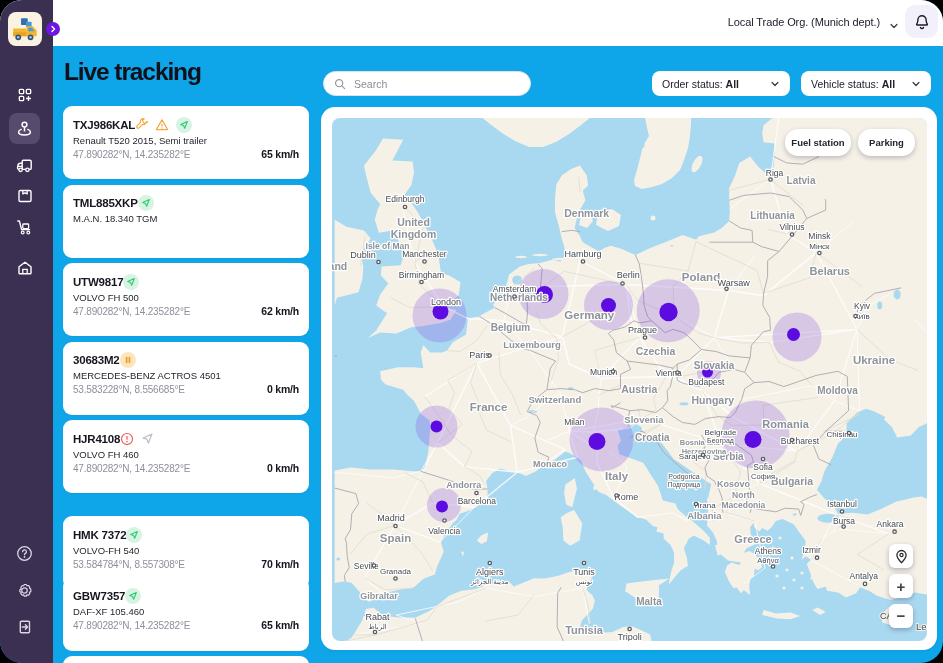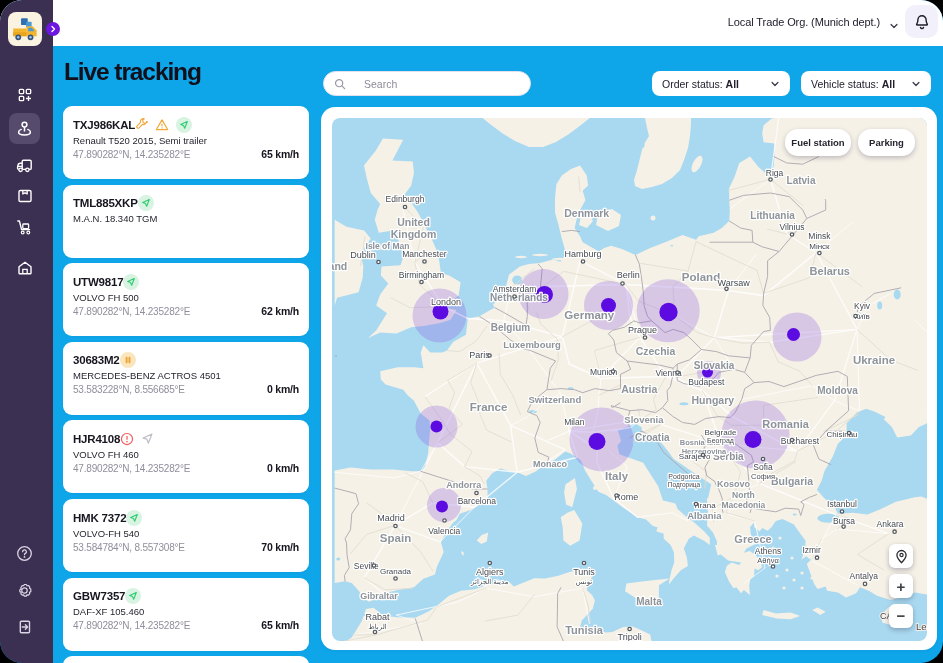--- a/index.html
+++ b/index.html
@@ -7,21 +7,21 @@
 .topbar{position:absolute;left:0;top:0;width:943px;height:46px;background:#fff}
 .org{position:absolute;right:63px;top:16px;font-size:11px;color:#1d1b29;letter-spacing:-.1px}
 .orgchev{position:absolute;right:44px;top:17px}
 .bellbtn{position:absolute;right:5px;top:5px;width:33px;height:33px;background:#f2f0fa;border-radius:10px;display:flex;align-items:center;justify-content:center}
 .sidebar{position:absolute;left:0;top:0;width:53px;height:663px;background:#3b3052}
 .logo{position:absolute;left:8px;top:12px;width:34px;height:34px;background:#faf3e2;border-radius:8px;display:flex;align-items:center;justify-content:center}
 .toggle{position:absolute;left:45.5px;top:21.5px;width:14px;height:14px;border-radius:50%;background:#6d16e0;z-index:5;display:flex;align-items:center;justify-content:center}
 .nav{position:absolute;left:9px;width:31px;height:31px;display:flex;align-items:center;justify-content:center}
 .nav.sel{background:#564b6d;border-radius:8px}
 h1{position:absolute;left:64px;top:58px;font-size:24.5px;font-weight:bold;color:#12101b;letter-spacing:-1.1px}
-.search{position:absolute;left:323px;top:71px;width:208px;height:25px;background:#fff;border:1px solid #e2e0ee;border-radius:13px;display:flex;align-items:center;padding-left:10px;gap:18px}
+.search{position:absolute;left:323px;top:71px;width:208px;height:25px;background:#fff;border:1px solid #e2e0ee;border-radius:13px;display:flex;align-items:center;padding-left:10px;gap:8px}
 .search span{color:#8d8b99;font-size:10.5px}
 .drop{position:absolute;top:71px;height:25px;background:#fff;border-radius:8px;display:flex;align-items:center;padding:0 10px;font-size:10.5px;color:#23212e;justify-content:space-between}
 .d1{left:652px;width:138px}
 .d2{left:801px;width:130px}
 .card{position:absolute;left:63px;width:246px;height:73px;background:#fff;border-radius:9px;padding:10.5px 10px 0 10px;box-shadow:0 1px 2px rgba(40,30,80,.04)}
 .crow1{display:flex;justify-content:flex-start;align-items:center;height:16px}
 .ctitle{font-weight:bold;font-size:11.5px;color:#17151f;letter-spacing:-.2px}
 .cicons{display:flex;align-items:center;gap:7px}
 .ic{display:block}
 .icg{width:16px;height:16px;background:#d8f3e2;border-radius:50%;display:flex;align-items:center;justify-content:center}
@@ -155,21 +155,21 @@
             <path d="M2.6 7.4 L13.4 2.6 L9.1 13.6 L7.2 8.9 Z" fill="none" stroke="#c0bec9" stroke-width="1.6" stroke-linejoin="round"></path>
           </svg>
         </span>
       </div>
 <div class="csub">VOLVO FH 460</div>
 <div class="crow2">
         <span class="ccoord">47.890282°N, 14.235282°E</span>
         <span class="cspeed">0 km/h</span>
       </div>
 </div>
-<div class="card" style="top:499.0px">
+<div class="card" style="top:516px">
 <div class="crow1">
         <span class="ctitle">HMK 7372</span>
         <span class="cicons">
           <span class="icg">
             <svg width="16" height="16" viewBox="0 0 16 16">
               <path d="M3.6 7.2 L12.4 3.4 L8.9 12.3 L7.4 8.8 Z" fill="none" stroke="#2ecc71" stroke-width="1.5" stroke-linejoin="round"></path>
             </svg>
           </span>
         </span>
       </div>

